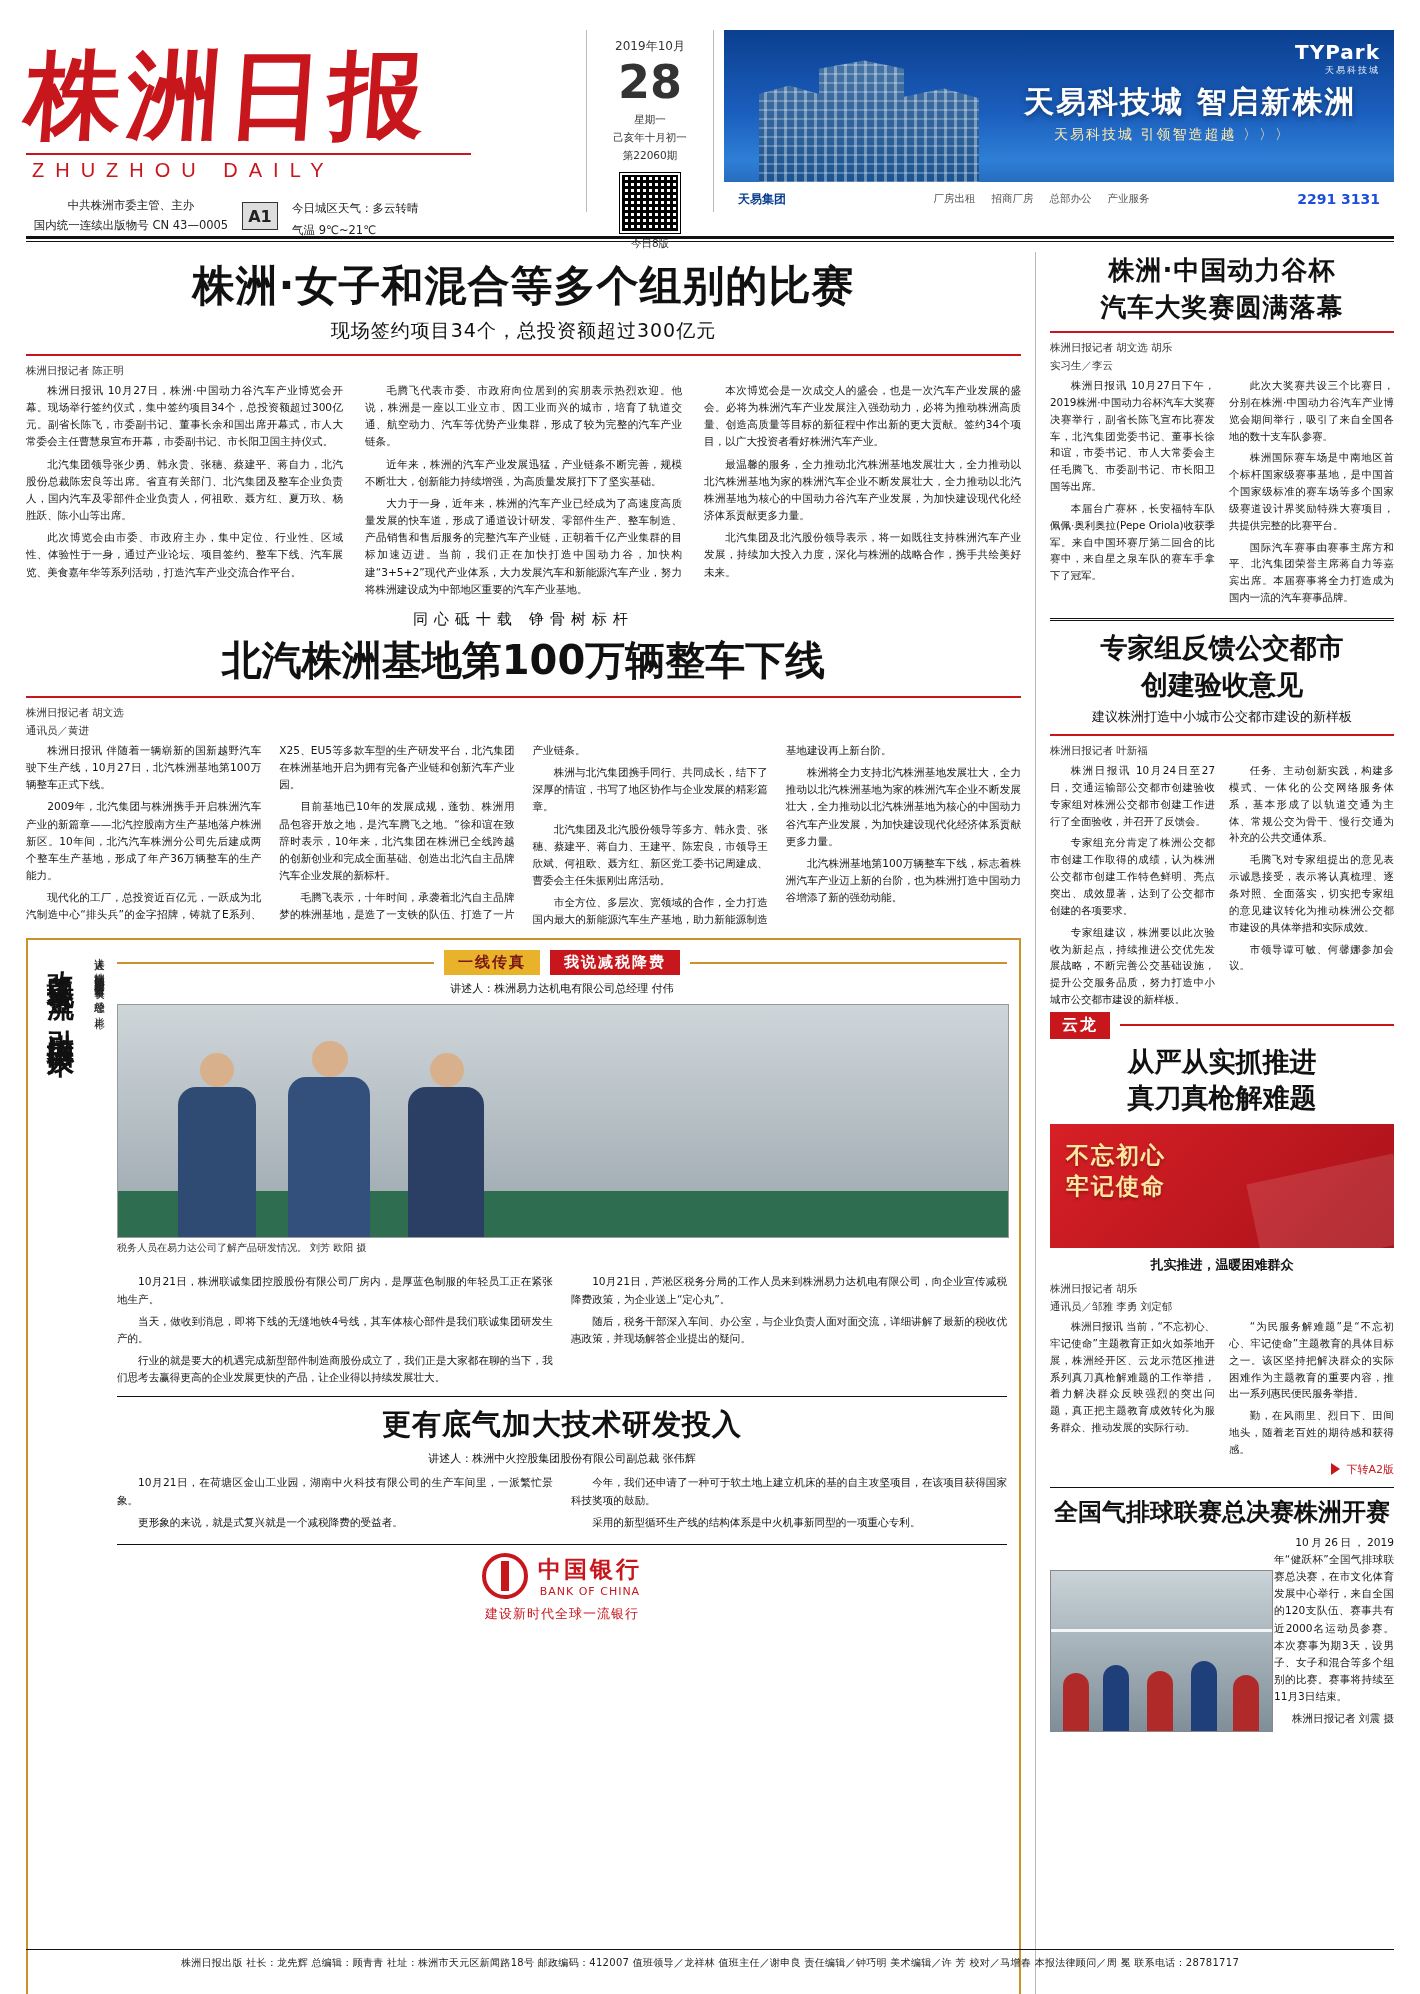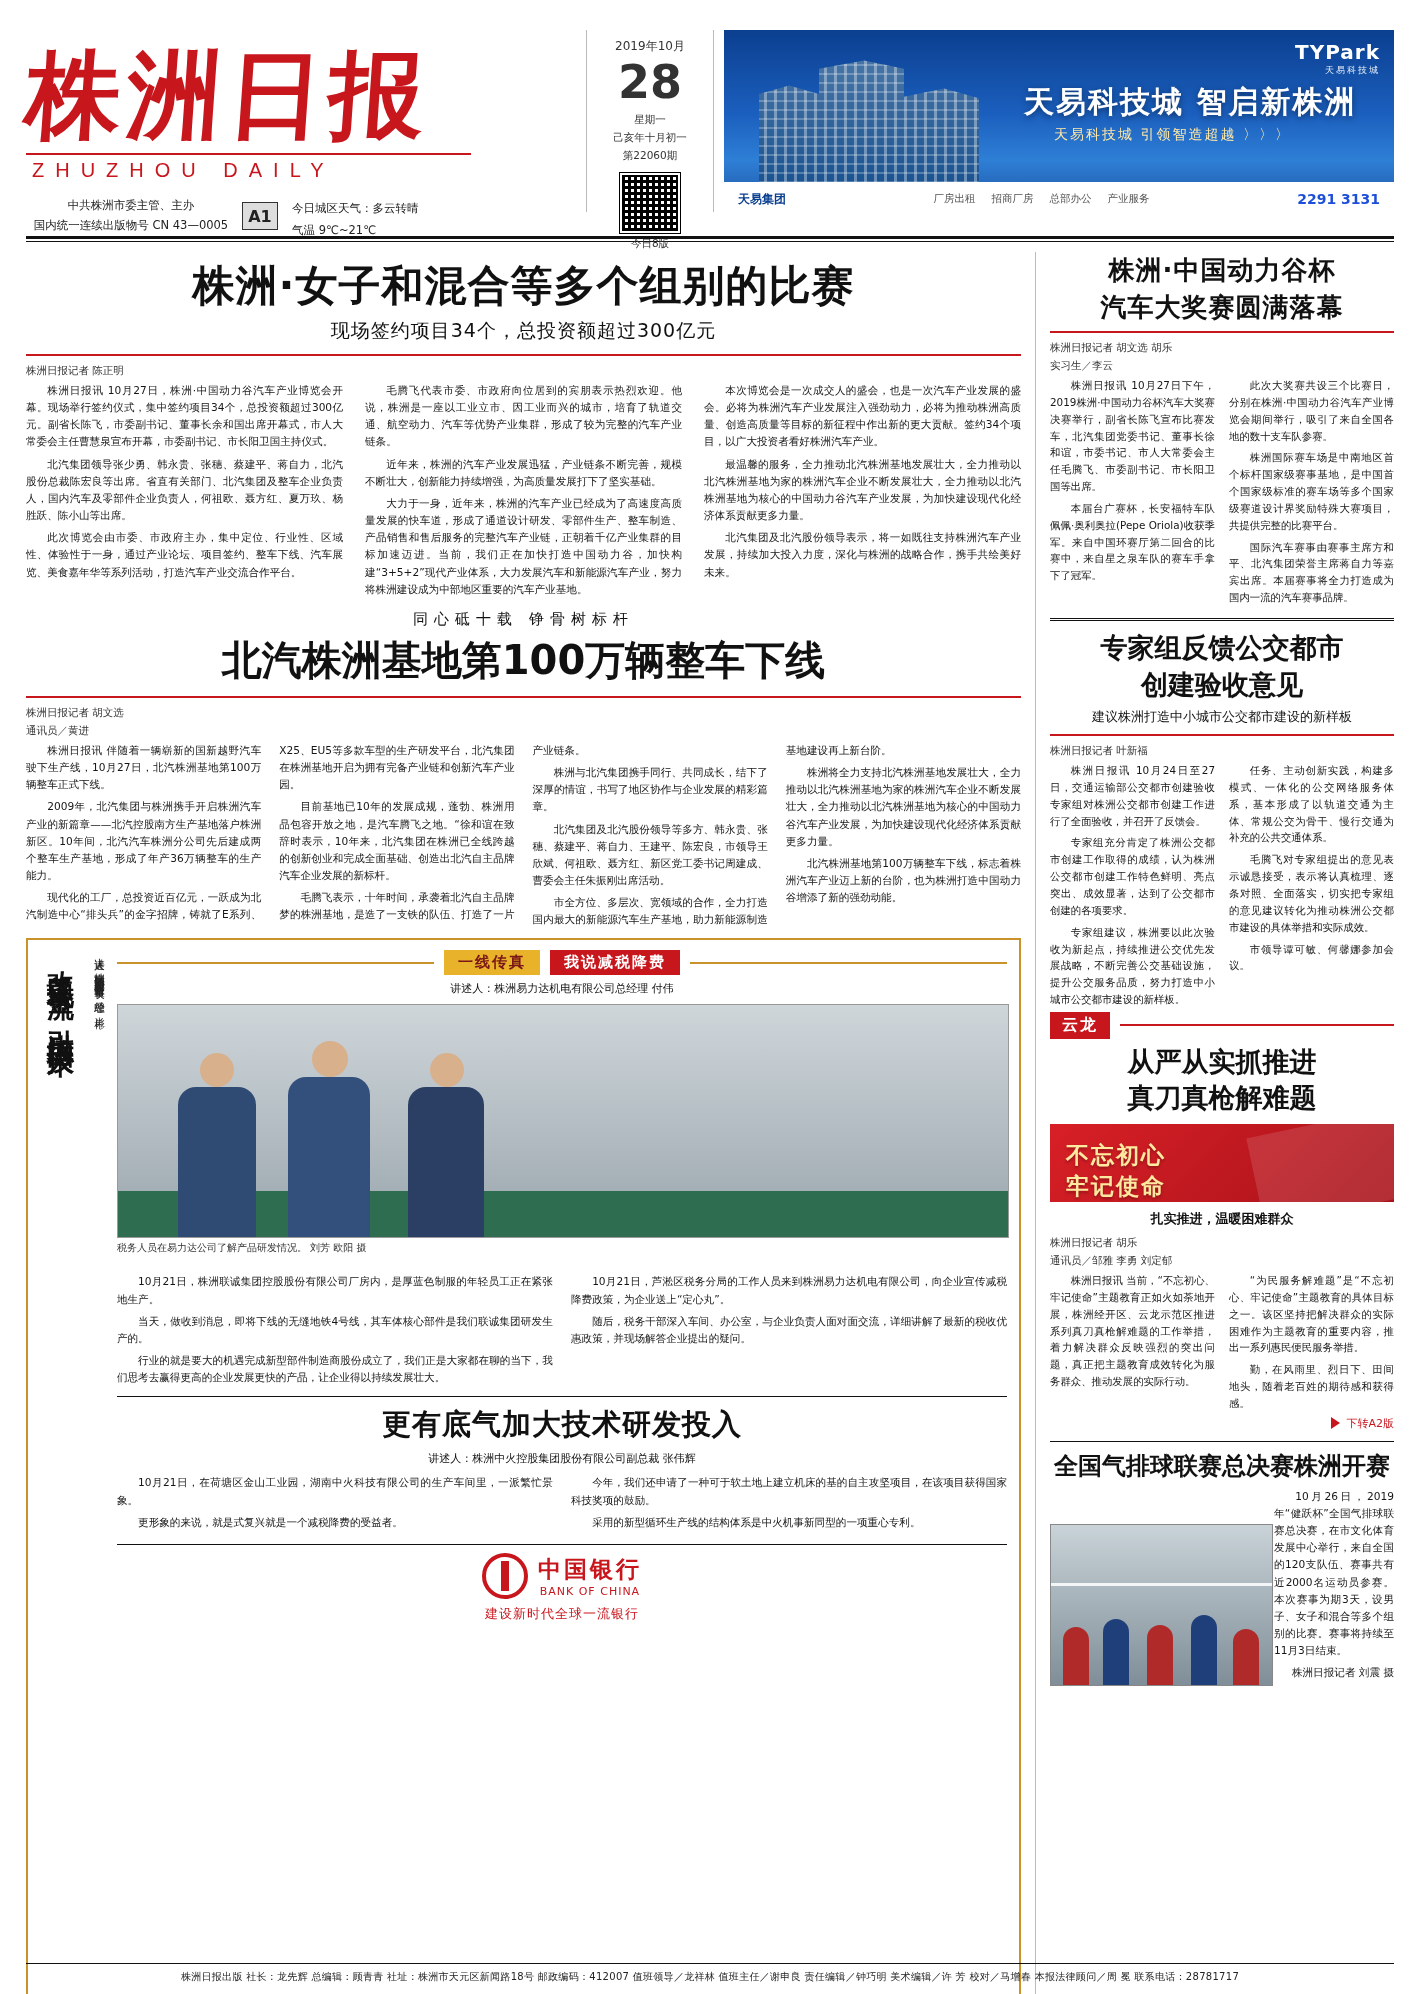--- a/index.html
+++ b/index.html
@@ -73,21 +73,21 @@
   .r-sub{font-size:13px;text-align:center;margin:2px 0 8px;}
   .r-body{column-count:2;column-gap:14px;}
   .r-body p.t{font-size:10.4px;}
   .sep{border-top:1px solid #111;margin:10px 0 8px;}
   .sep-d{border-top:3px double #111;margin:12px 0 10px;}
 
   .yunlong{display:flex;align-items:center;gap:10px;margin:4px 0 6px;}
   .yl-tag{background:#c8161d;color:#fff;font-size:16px;padding:3px 12px;letter-spacing:2px;font-weight:bold;}
   .yl-line{flex:1;border-top:2px solid #c8161d;}
 
-  .redbanner{margin:8px 0;height:78px;background:linear-gradient(135deg,#d81f26,#a8121a);position:relative;overflow:hidden;}
+  .redbanner{margin:8px 0;height:124px;background:linear-gradient(135deg,#d81f26,#a8121a);position:relative;overflow:hidden;}
   .redbanner .txt{position:absolute;left:16px;top:16px;color:#ffe8a0;font-size:23px;font-weight:bold;line-height:1.35;letter-spacing:2px;text-shadow:0 2px 3px rgba(0,0,0,.3);}
   .redbanner .flag{position:absolute;right:-10px;bottom:-10px;width:150px;height:90px;background:rgba(255,255,255,.12);transform:rotate(-12deg);}
 
   
   .feature{border:2px solid #c9922b;margin-top:10px;padding:10px 12px;display:flex;box-sizing:border-box;}
   .vert-title{writing-mode:vertical-rl;text-orientation:upright;font-size:27px;font-weight:bold;letter-spacing:4px;line-height:1.5;margin-right:10px;height:100%;}
   .vert-note{writing-mode:vertical-rl;text-orientation:upright;font-size:10.5px;line-height:1.75;letter-spacing:1px;color:#222;margin-right:8px;max-height:430px;}
   .tagstrip{display:flex;align-items:center;justify-content:center;gap:10px;margin-bottom:6px;}
   .tag-y{background:#e8b22a;color:#7a1616;font-weight:bold;font-size:15px;padding:3px 14px;letter-spacing:2px;}
   .tag-r{background:#c8161d;color:#fff;font-weight:bold;font-size:15px;padding:3px 14px;letter-spacing:2px;}
@@ -106,21 +106,21 @@
   .boc-slogan{font-size:13px;color:#c8161d;margin-top:6px;letter-spacing:1px;}
 
   .arrow-note{display:flex;align-items:center;gap:6px;font-size:11px;color:#c8161d;justify-content:flex-end;margin-top:4px;}
   .arrow-note .tri{width:0;height:0;border-left:9px solid #c8161d;border-top:6px solid transparent;border-bottom:6px solid transparent;}
 
   h3.sport{font-size:24px;font-weight:bold;text-align:center;margin:8px 0 6px;}
   .sportwrap{display:flex;gap:1px;align-items:flex-end;}
   .sport-photo{flex:1;height:160px;background:linear-gradient(180deg,#c9d3d8,#7f8e98);border:1px solid #888;position:relative;overflow:hidden;}
   .sport-text{width:120px;font-size:10px;line-height:1.6;text-align:justify;}
 
-  .footer{position:absolute;left:26px;right:26px;bottom:10px;border-top:1px solid #111;padding-top:6px;font-size:10px;text-align:center;color:#222;letter-spacing:.3px;}
+  .footer{position:absolute;left:26px;right:26px;bottom:24px;border-top:1px solid #111;padding-top:6px;font-size:10px;text-align:center;color:#222;letter-spacing:.3px;}
 
   
   .fig{position:absolute;bottom:0;background:#2f4a73;border-radius:18px 18px 0 0;}
   .head{position:absolute;border-radius:50%;background:#d8b08c;}
   .tablebar{position:absolute;left:0;right:0;bottom:0;height:46px;background:#2e6d4f;}
   .net{position:absolute;left:0;right:0;top:36%;height:3px;background:#fff;opacity:.85;}
 </style>
 </head>
 <body>
 

